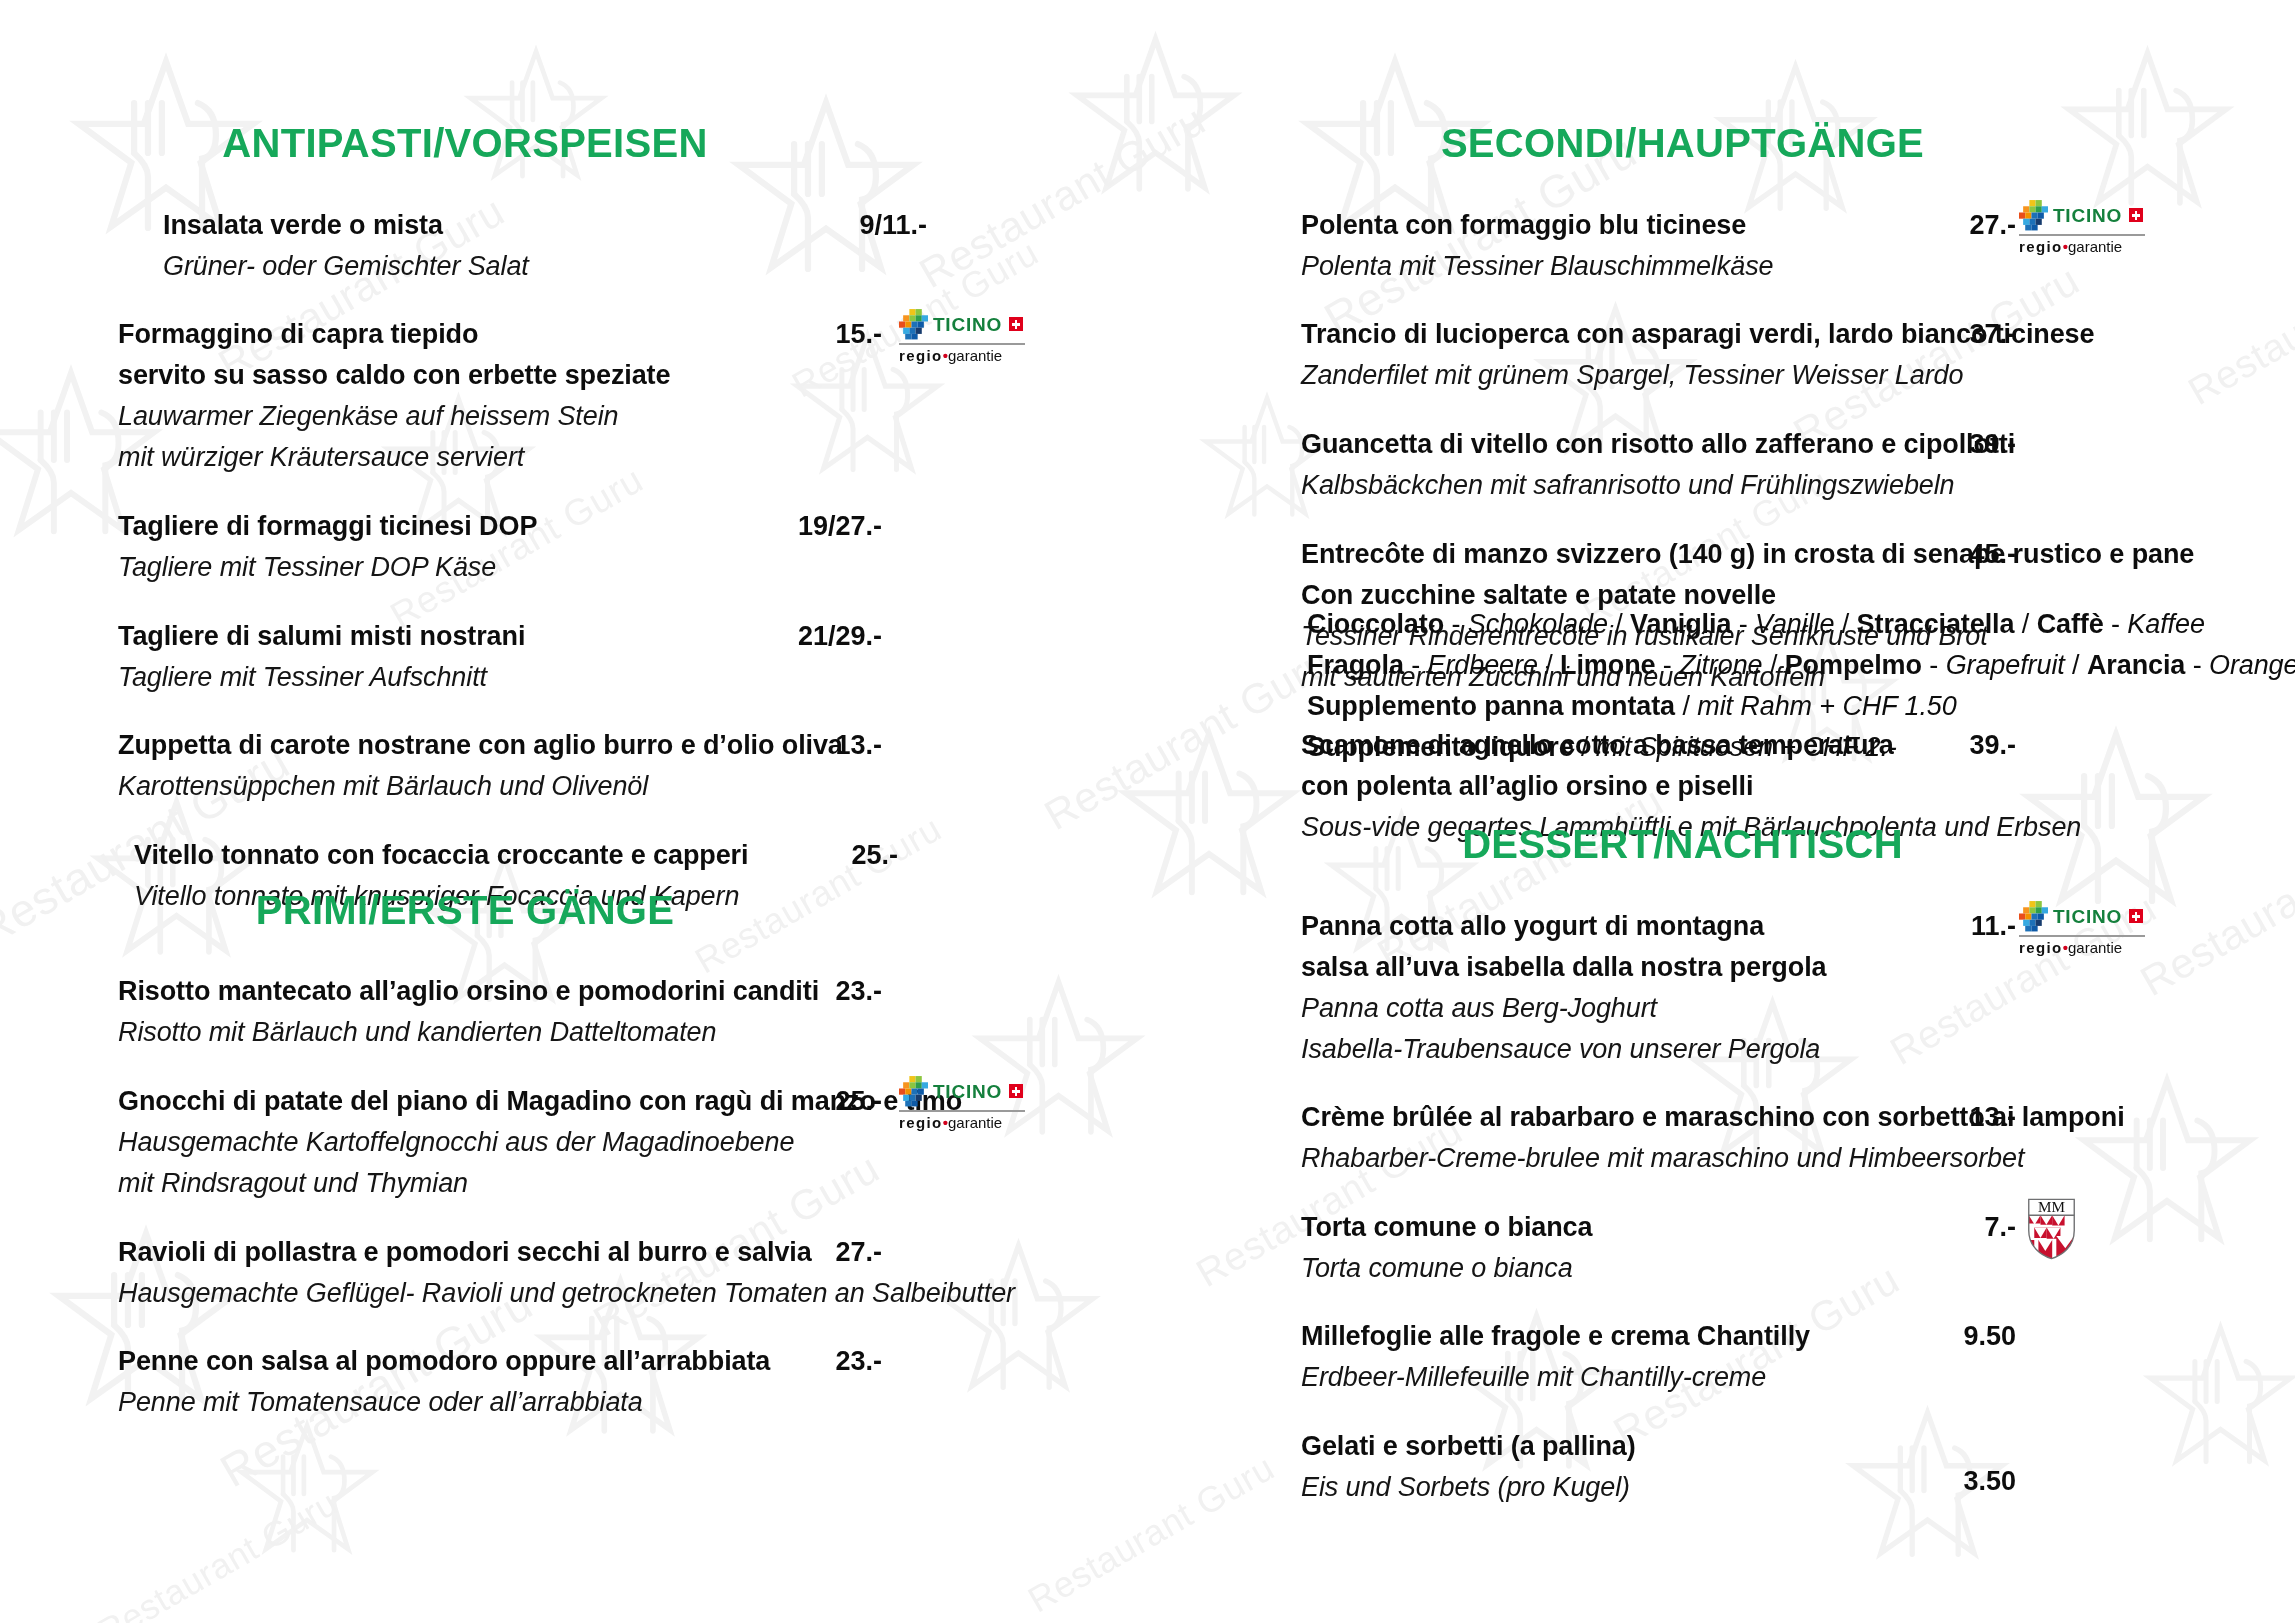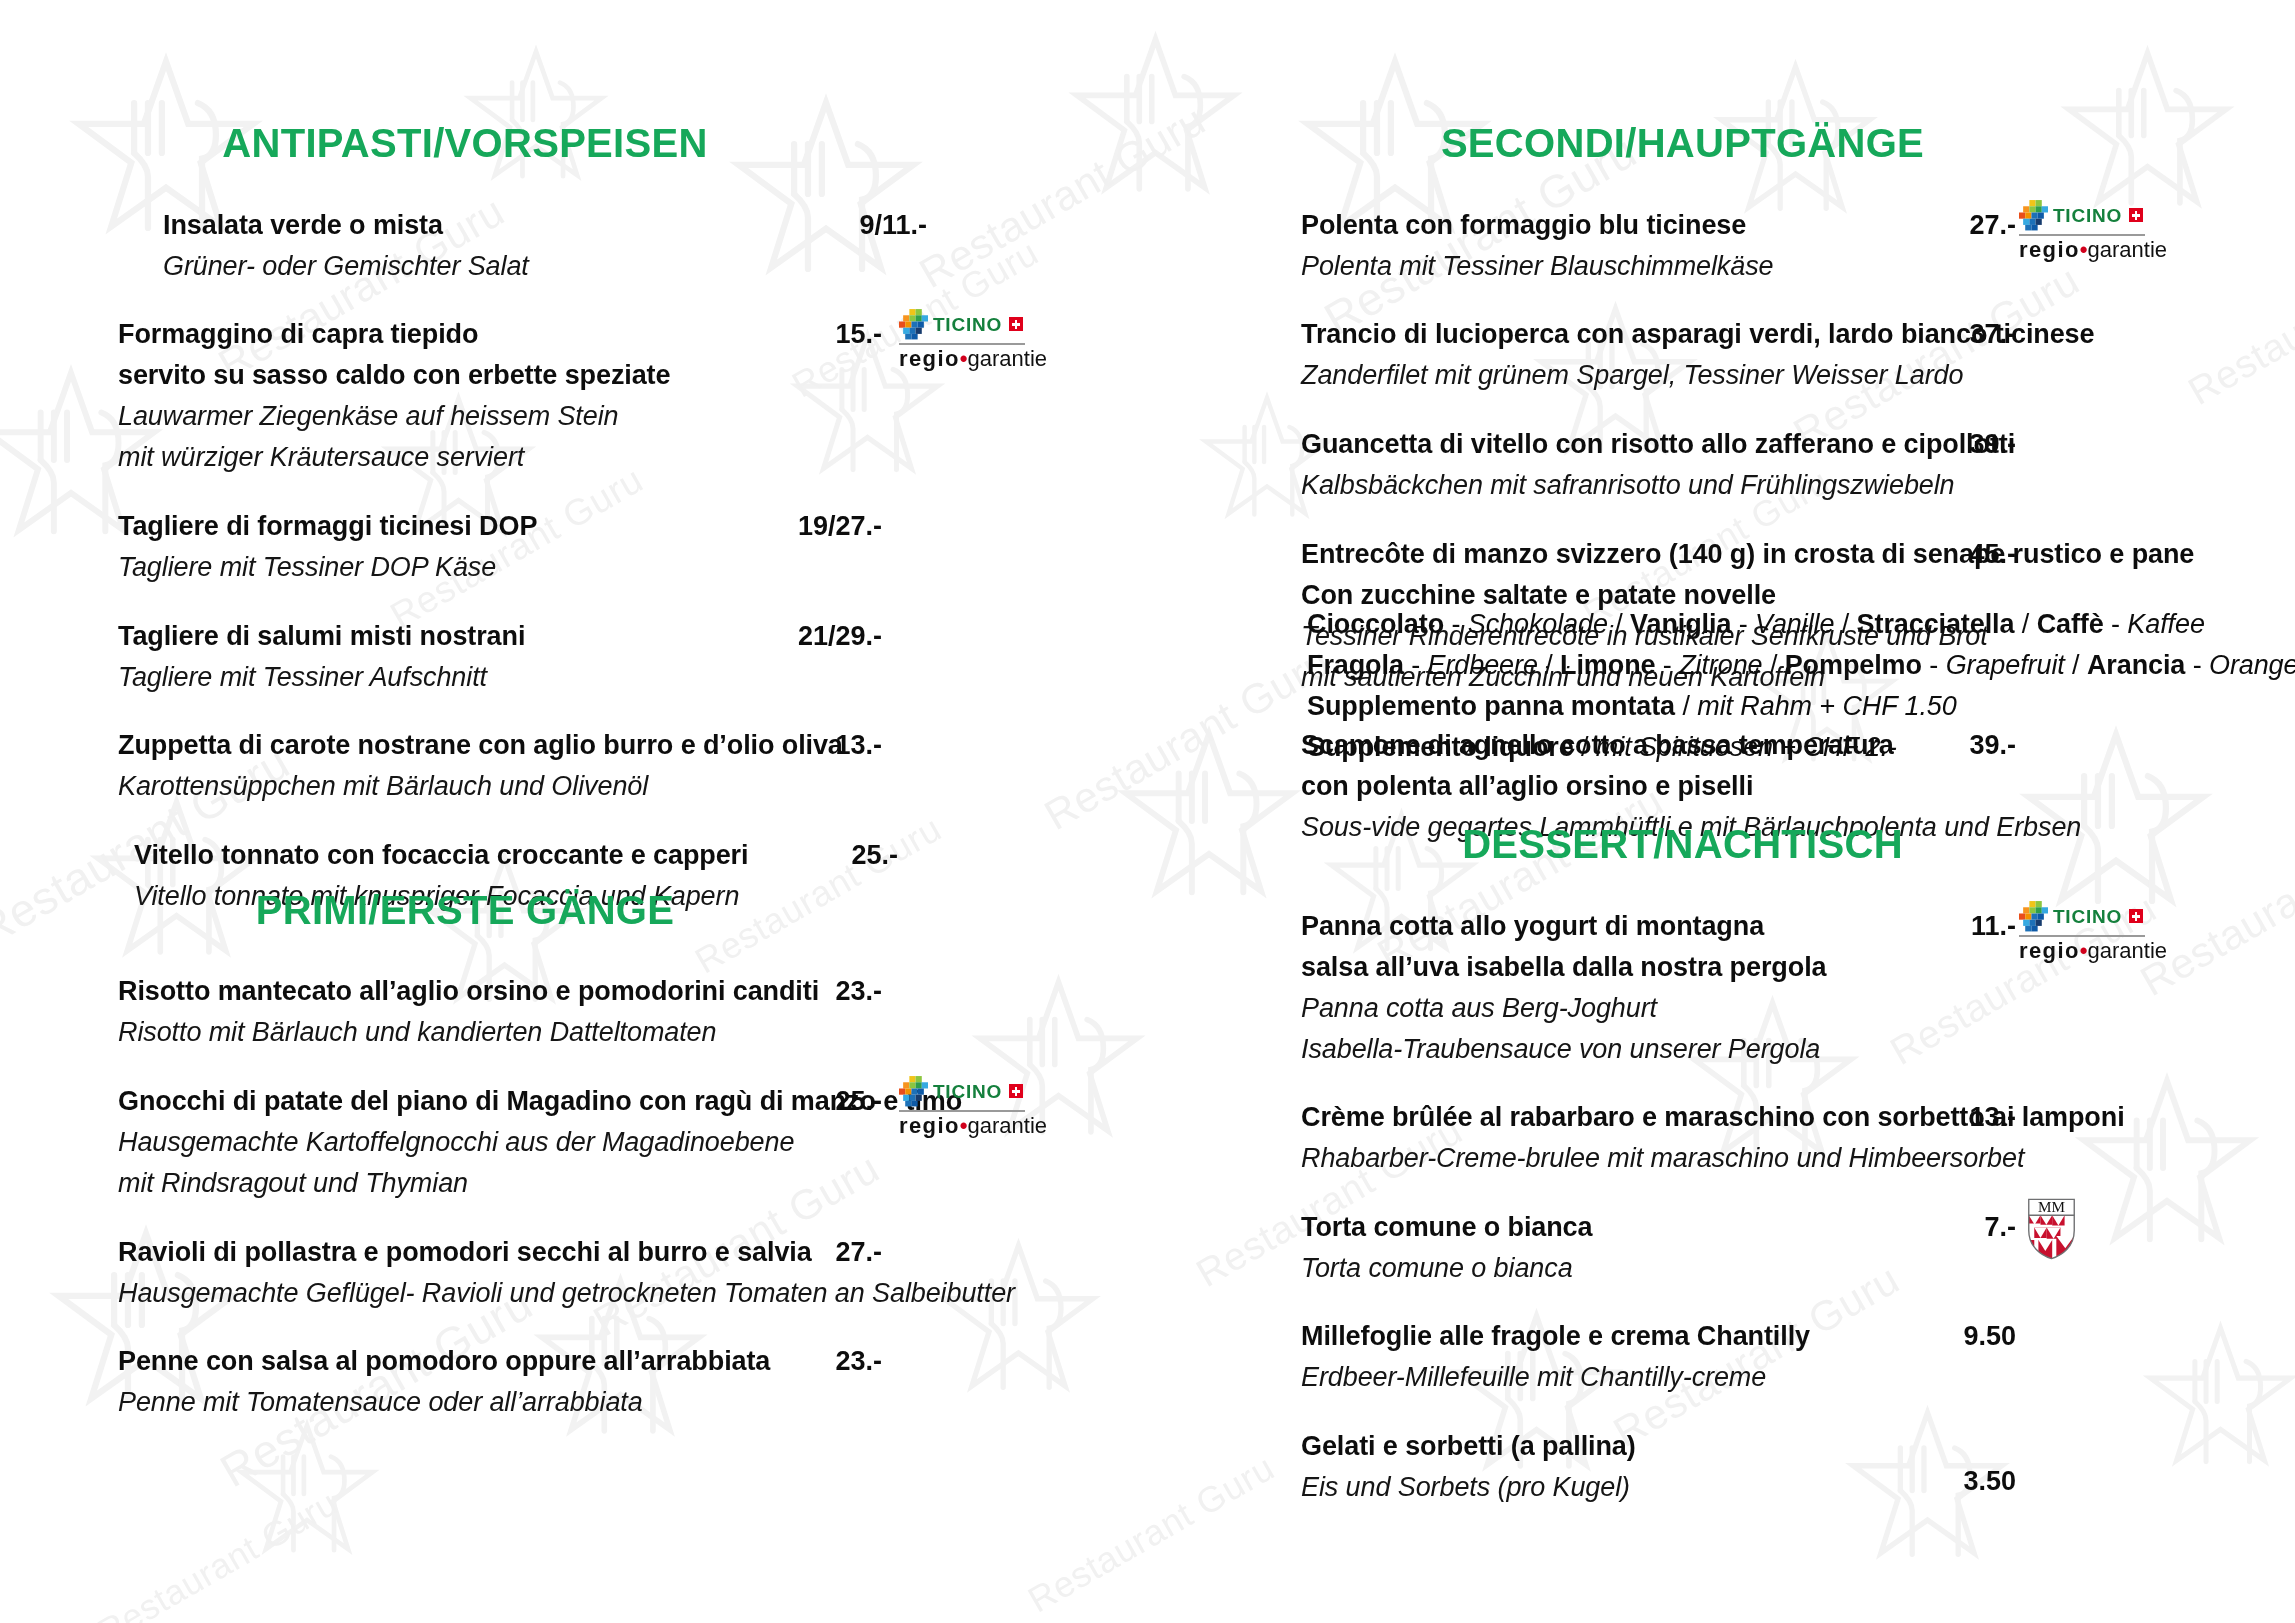--- a/index.html
+++ b/index.html
@@ -139,21 +139,21 @@
     margin-left: 2.1px;
   }
   .tb-swiss::before, .tb-swiss::after {
     content: ""; position: absolute; background: #ffffff;
   }
   .tb-swiss::before { left: 5.6px; top: 2.8px; width: 2.8px; height: 8.3px; }
   .tb-swiss::after  { left: 2.8px; top: 5.6px; width: 8.3px; height: 2.8px; }
   .tb-rule { height: 1.4px; background: #9a9a9a; margin: 2.8px 0 3.5px 0; width: 100%; }
   .tb-bottom {
     font-family: "Liberation Sans", sans-serif;
-    font-size: 22px;
+    font-size: 15px;
     line-height: 1;
     color: #111111;
     white-space: nowrap;
   }
   .tb-regio { font-weight: bold; letter-spacing: 1.4px; }
   .tb-dot { color: #d1001c; font-weight: bold; }
   .tb-garantie { font-weight: 400; letter-spacing: 0px; }
 
   
   .mm-shield { position: absolute; width: 51px; height: 64px; }

